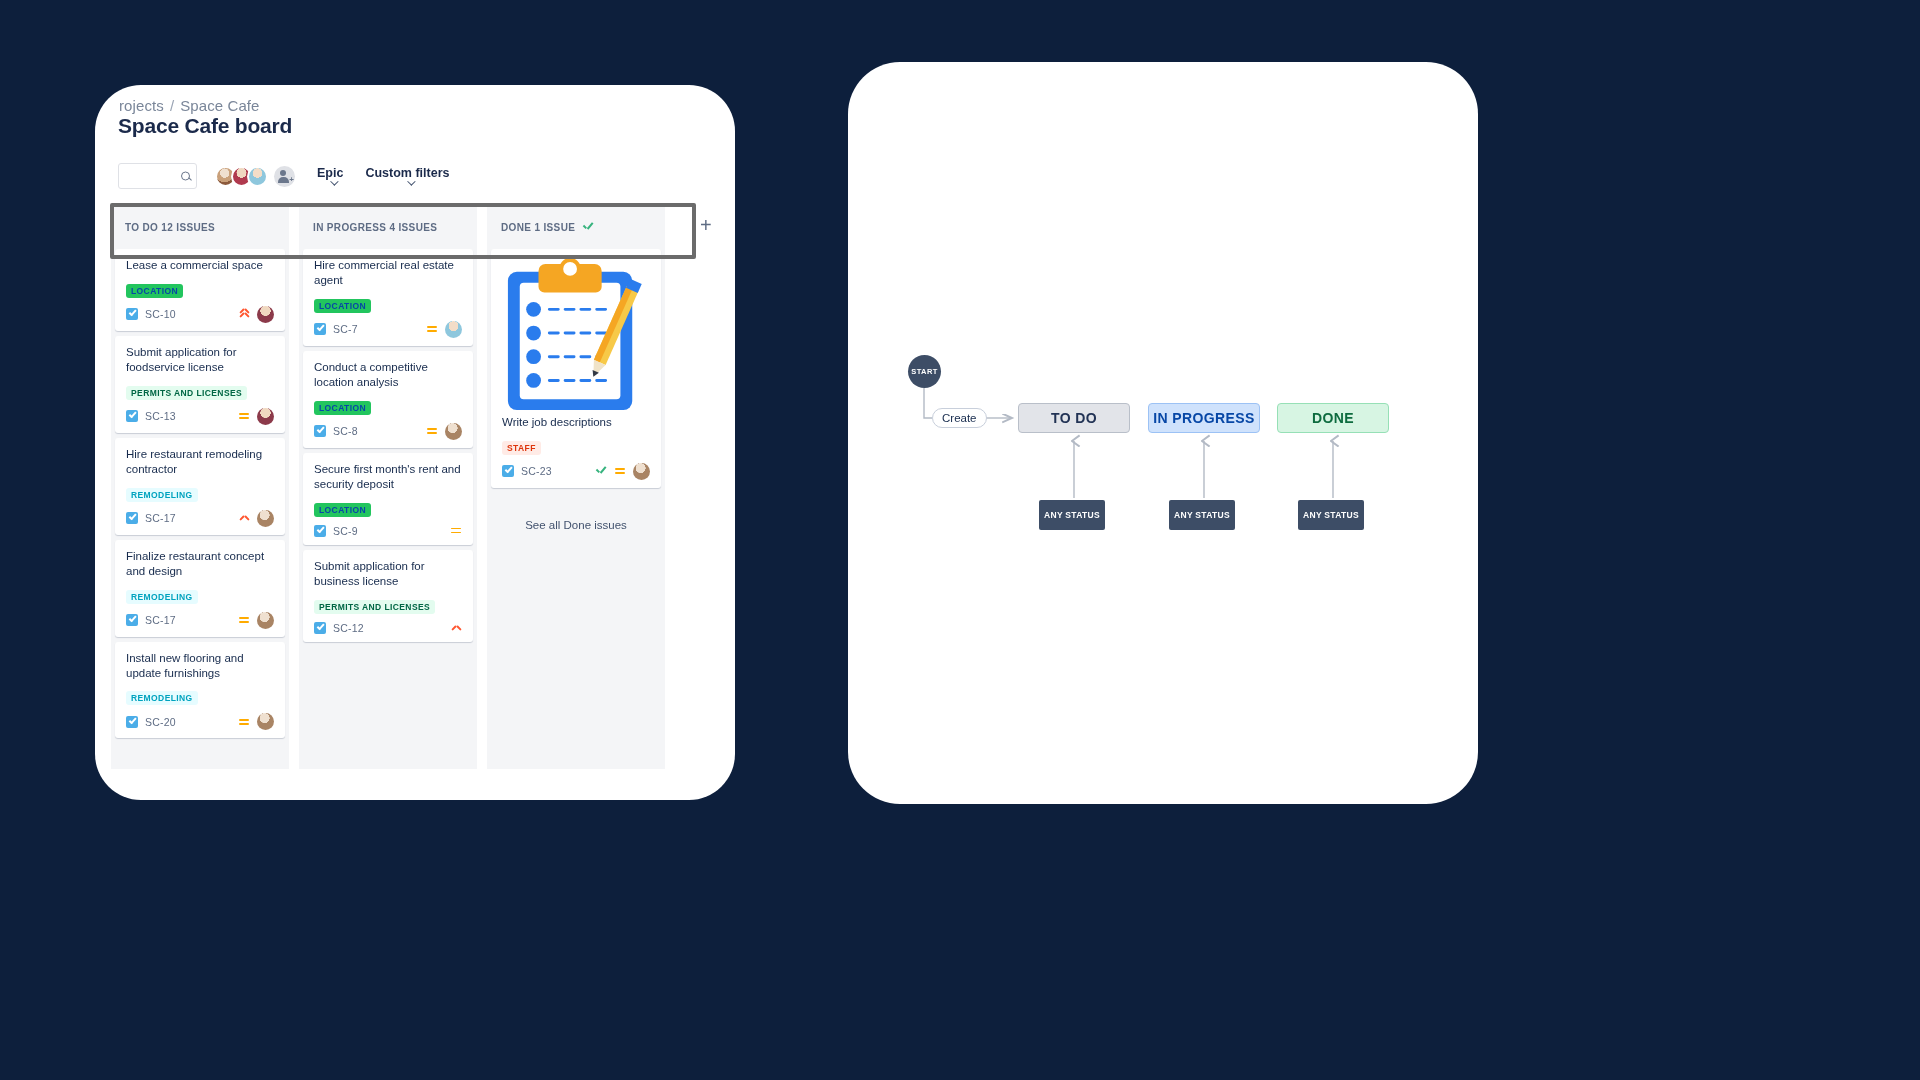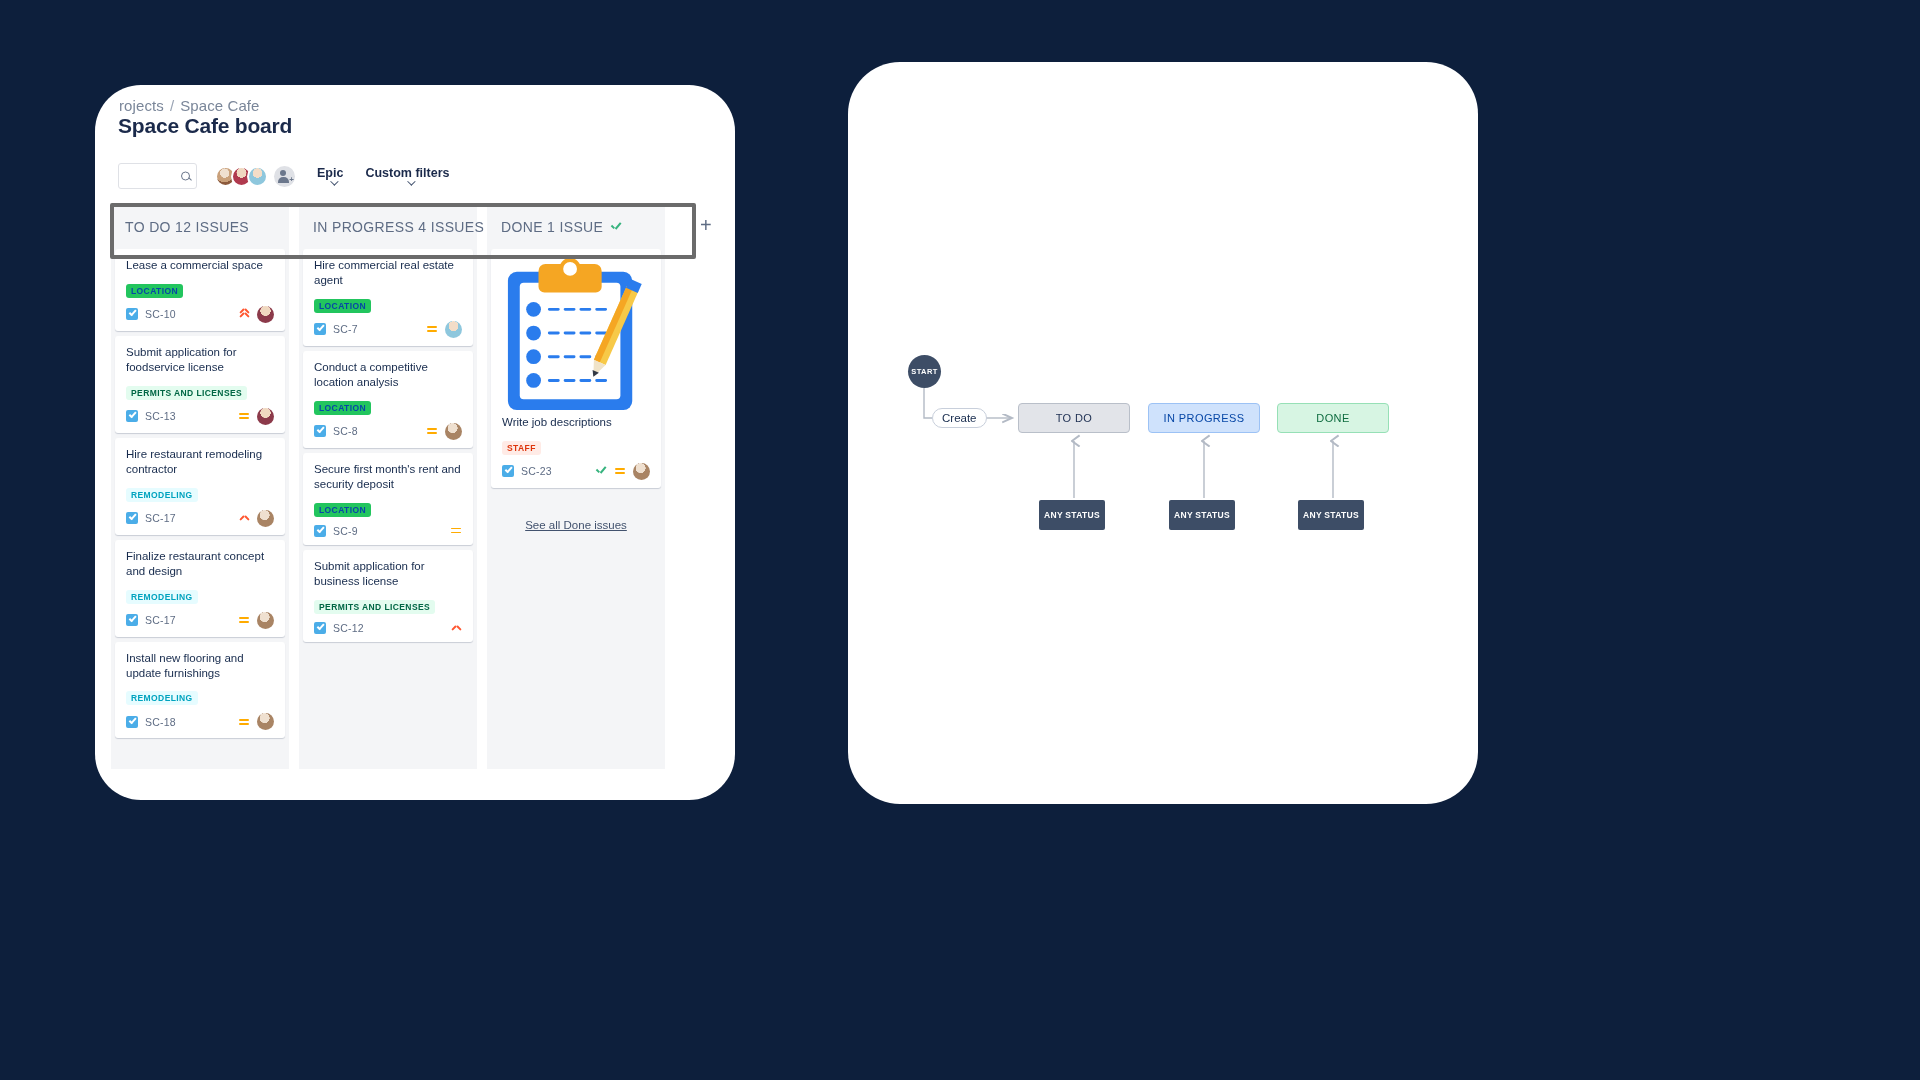--- a/index.html
+++ b/index.html
@@ -79,21 +79,21 @@
   }
 
   
   .columns{ position:absolute; left:16px; top:120px; display:flex; gap:10px; }
   .column{ width:178px; }
   .col-header{
     height:44px; background:#f4f5f7; border-radius:3px 3px 0 0;
     display:flex; align-items:center; padding:0 14px;
   }
   .col-header .ct{
-    font-size:14px; font-weight:normal; color:#5e6c84; letter-spacing:.35px;
+    font-size:10px; font-weight:bold; color:#5e6c84; letter-spacing:.35px;
     text-transform:uppercase; white-space:nowrap;
   }
   .col-check{
     margin-left:8px; width:11px; height:11px; position:relative;
   }
   .col-check::before{
     content:""; position:absolute; left:0; top:4px; width:4px; height:1.6px;
     background:#36b37e; transform:rotate(45deg);
   }
   .col-check::after{
@@ -181,21 +181,21 @@
     position:absolute; left:605px; top:130px;
     font-size:20px; color:#5e6c84; font-weight:300; line-height:1;
   }
 
   
   .done-illus{
     width:100%; height:162px; display:flex; align-items:center; justify-content:center;
     padding-top:4px;
   }
   .see-all{
-    text-align:center; font-size:11.5px; color:#42526e; padding:26px 0 10px 0;text-decoration:underline;
+    text-align:center; font-size:11.5px; color:#42526e; padding:26px 0 10px 0;
   }
 
   
   .flow-panel{
     position:absolute; left:848px; top:62px; width:630px; height:742px;
     background:#fff; border-radius:52px;
   }
   .flow-stage{ position:absolute; inset:0; }
 
   .node-start{
@@ -209,21 +209,21 @@
     position:absolute; left:932px; top:408px; height:20px; padding:0 9px;
     border:1.4px solid #c8cfdb; border-radius:11px; background:#fff;
     display:flex; align-items:center;
   }
   .pill-create span{ font-size:11.5px; color:#172b4d; }
 
   .status-box{
     position:absolute; height:30px; border-radius:4px;
     display:flex; align-items:center; justify-content:center;
   }
-  .status-box span{ font-size:11px; font-weight:normal; letter-spacing:.4px; }
+  .status-box span{ font-size:14px; font-weight:bold; letter-spacing:.4px; }
   .sb-todo{ left:1018px; top:403px; width:112px; background:#e2e4e9; border:1.4px solid #b9bfc9; }
   .sb-todo span{ color:#223355; }
   .sb-prog{ left:1148px; top:403px; width:112px; background:#cfe2fc; border:1.4px solid #9cc2f5; }
   .sb-prog span{ color:#0747a6; }
   .sb-done{ left:1277px; top:403px; width:112px; background:#d7f5e3; border:1.4px solid #96e0b6; }
   .sb-done span{ color:#0d6b3f; }
 
   .any-status{
     position:absolute; height:30px; padding:0 5px; background:#3d4d66; border-radius:2px;
     display:flex; align-items:center; top:500px;
@@ -330,21 +330,21 @@
                 <span class="card-avatar ca3"></span>
               </span>
             </div>
           </div>
 
           <div class="card">
             <div class="card-title">Install new flooring and update furnishings</div>
             <span class="epic-tag tag-remodeling">REMODELING</span>
             <div class="card-foot">
               <span class="issue-type"></span>
-              <span class="issue-key">SC-18</span>
+              <span class="issue-key">SC-20</span>
               <span class="foot-right">
                 <span class="pri pri-medium"></span>
                 <span class="card-avatar ca3"></span>
               </span>
             </div>
           </div>
 
 
         </div>
       </div>

